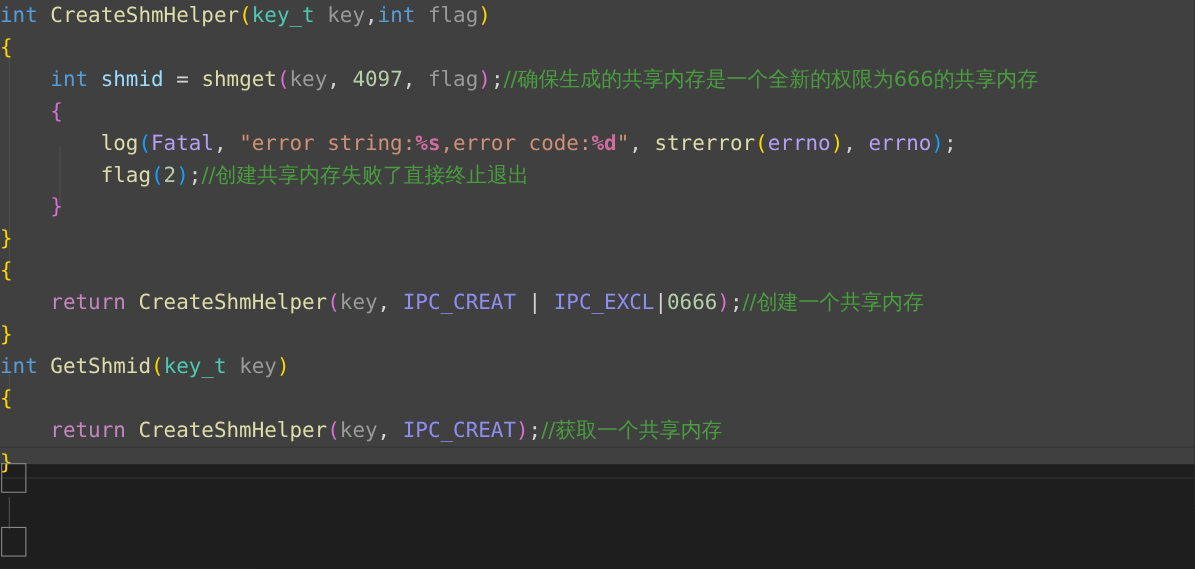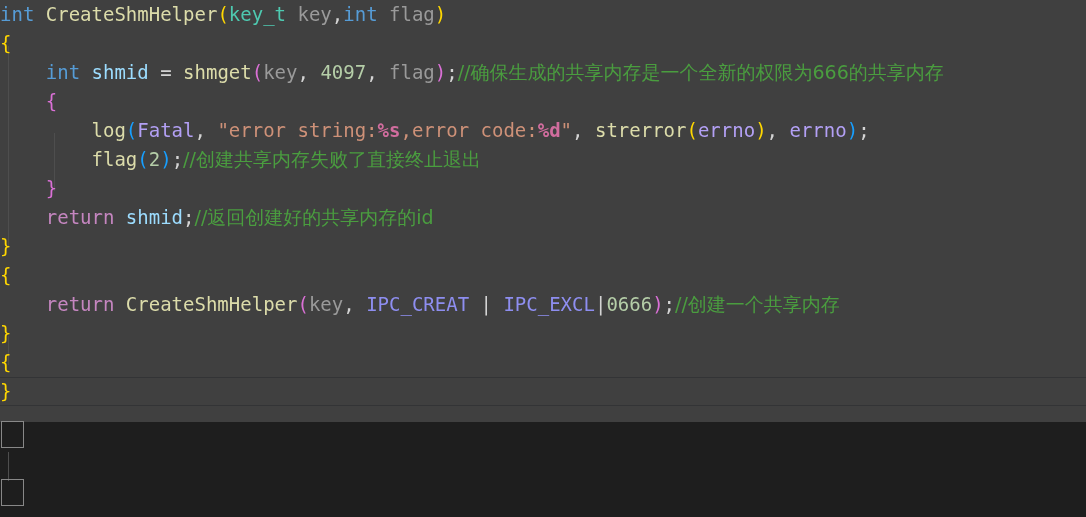--- a/index.html
+++ b/index.html
@@ -105,25 +105,26 @@
   <div class="guide g1" style="top:452px; height:29px;"></div>
 
   <div class="code-area">
       <div class="line"><span class="txt"><span class="kw">int</span><span class="op"> </span><span class="fn">CreateShmHelper</span><span class="p-yellow">(</span><span class="type">key_t</span><span class="op"> </span><span class="param">key</span><span class="punct">,</span><span class="kw">int</span><span class="op"> </span><span class="param">flag</span><span class="p-yellow">)</span></span></div>
       <div class="line"><span class="txt"><span class="brace-y">{</span></span></div>
       <div class="line"><span class="txt"><span class="op">    </span><span class="kw">int</span><span class="op"> </span><span class="var">shmid</span><span class="op"> = </span><span class="fn">shmget</span><span class="p-pink">(</span><span class="param">key</span><span class="punct">, </span><span class="num">4097</span><span class="punct">, </span><span class="param">flag</span><span class="p-pink">)</span><span class="punct">;</span><span class="cmt cjk">//确保生成的共享内存是一个全新的权限为666的共享内存</span></span></div>
       <div class="line"><span class="txt"><span class="op">    </span><span class="brace-p">{</span></span></div>
       <div class="line"><span class="txt"><span class="op">        </span><span class="fn">log</span><span class="p-blue">(</span><span class="enumv">Fatal</span><span class="punct">, </span><span class="str">"error string:</span><span class="fmt">%s</span><span class="str">,error code:</span><span class="fmt">%d</span><span class="str">"</span><span class="punct">, </span><span class="fn">strerror</span><span class="p-yellow">(</span><span class="enumv">errno</span><span class="p-yellow">)</span><span class="punct">, </span><span class="enumv">errno</span><span class="p-blue">)</span><span class="punct">;</span></span></div>
       <div class="line"><span class="txt"><span class="op">        </span><span class="fn">flag</span><span class="p-blue">(</span><span class="num">2</span><span class="p-blue">)</span><span class="punct">;</span><span class="cmt cjk">//创建共享内存失败了直接终止退出</span></span></div>
       <div class="line"><span class="txt"><span class="op">    </span><span class="brace-p">}</span></span></div>
-      <div class="line"><span class="txt"><span class="op">    </span><span class="kwctl">return</span><span class="op"> </span><span class="var">shmid</span><span class="punct">;</span><span class="cmt cjk">//返回创建好的共享内存的id</span></span></div>
       <div class="line"><span class="txt"><span class="brace-y">}</span></span></div>
       <div class="line"><span class="txt"><span class="brace-y">{</span></span></div>
       <div class="line"><span class="txt"><span class="op">    </span><span class="kwctl">return</span><span class="op"> </span><span class="fn">CreateShmHelper</span><span class="p-pink">(</span><span class="param">key</span><span class="punct">, </span><span class="macro">IPC_CREAT</span><span class="op"> | </span><span class="macro">IPC_EXCL</span><span class="op">|</span><span class="num">0666</span><span class="p-pink">)</span><span class="punct">;</span><span class="cmt cjk">//创建一个共享内存</span></span></div>
       <div class="line"><span class="txt"><span class="brace-y">}</span></span></div>
+      <div class="line"><span class="txt"><span class="kw">int</span><span class="op"> </span><span class="fn">GetShmid</span><span class="p-yellow">(</span><span class="type">key_t</span><span class="op"> </span><span class="param">key</span><span class="p-yellow">)</span></span></div>
       <div class="line"><span class="txt"><span class="brace-y">{</span></span></div>
+      <div class="line"><span class="txt"><span class="op">    </span><span class="kwctl">return</span><span class="op"> </span><span class="fn">CreateShmHelper</span><span class="p-pink">(</span><span class="param">key</span><span class="punct">, </span><span class="macro">IPC_CREAT</span><span class="p-pink">)</span><span class="punct">;</span><span class="cmt cjk">//获取一个共享内存</span></span></div>
       <div class="line current"><span class="txt"><span class="brace-y">}</span></span></div>
     </div>
 
   <div class="bracket-box" style="left:1px; top:421px; width:23px; height:27px;"></div>
   <div class="bracket-box" style="left:1px; top:479px; width:23px; height:27px;"></div>
 
 </div>
 
 </body></html>

